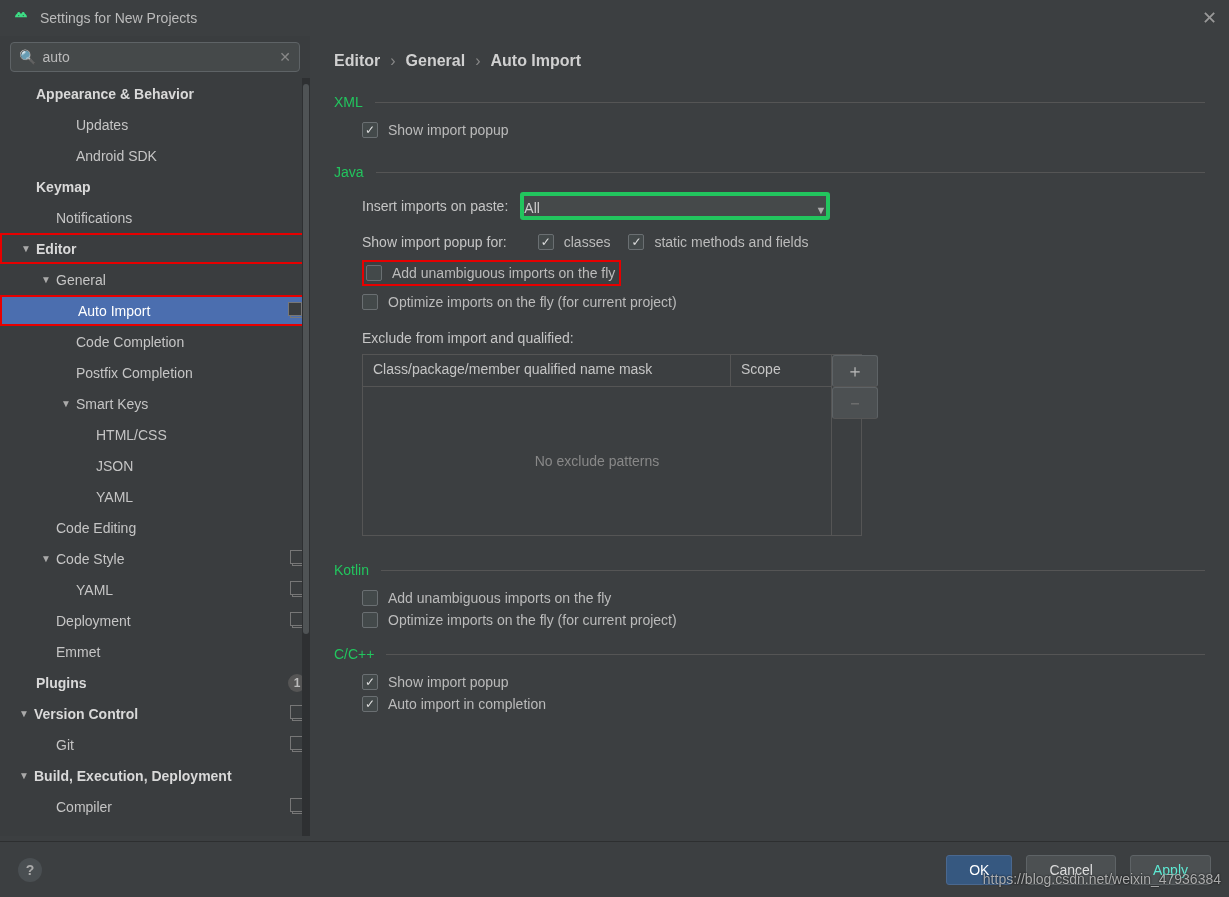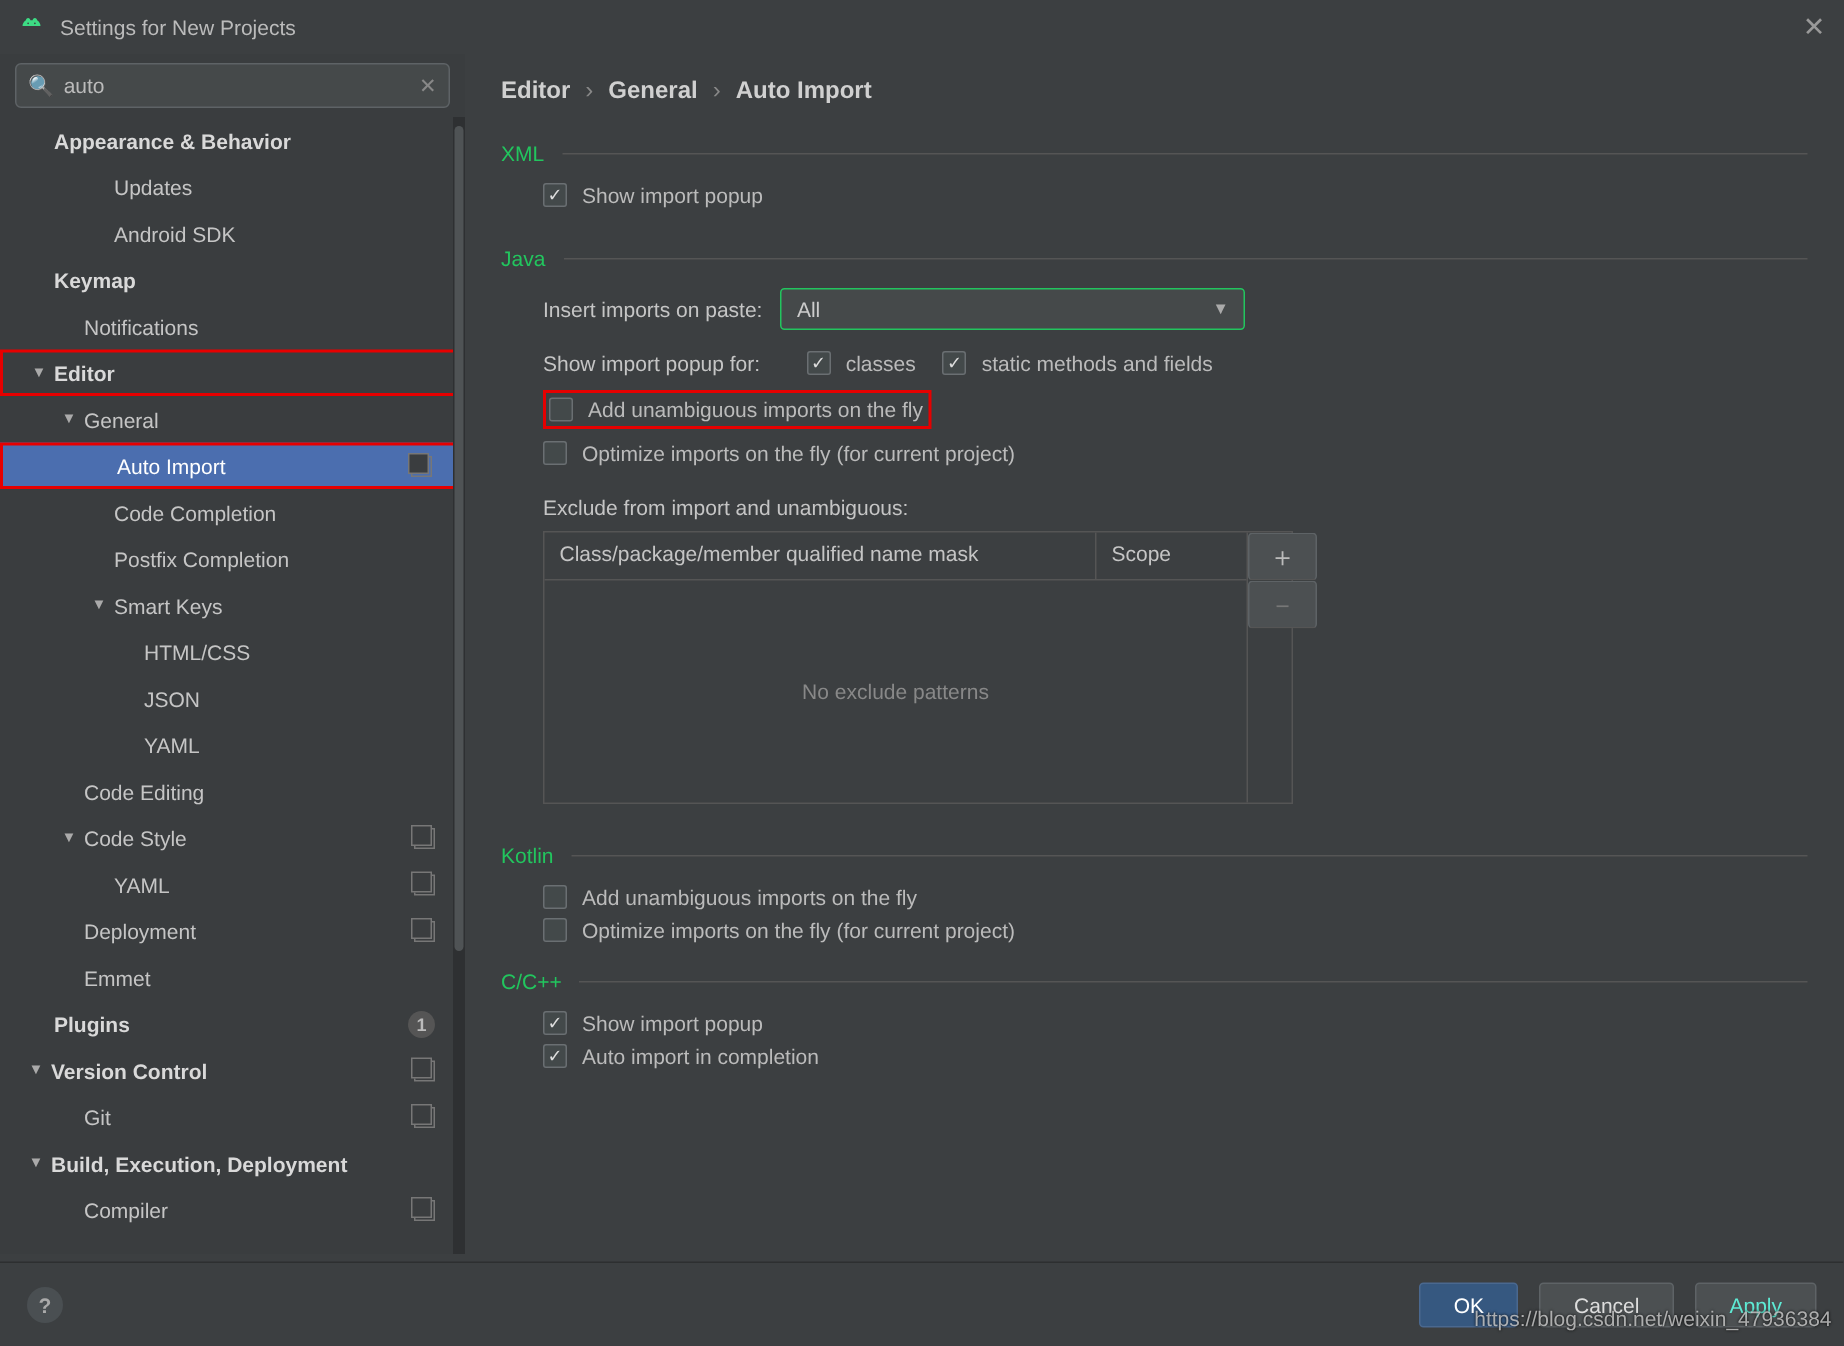--- a/index.html
+++ b/index.html
@@ -59,21 +59,21 @@
   }
   .search .mag { margin-right:6px; color:#999; }
   .search .clr { color:#888; cursor:pointer; }
   .tree { flex:1; overflow:hidden; position:relative; }
   .tree-scroll { position:absolute; right:0; top:0; bottom:0; width:8px; background:#2e3032; }
   .tree-scroll .thumb { position:absolute; left:1px; right:1px; top:6px; height:550px; background:#4f5355; border-radius:3px; }
   .tree-item {
     height: 31px;
     display: flex;
     align-items: center;
-    padding-right: 20px;
+    padding-right: 4px;
     cursor: pointer;
     color: #c5c5c5;
   }
   .tree-item.bold { font-weight: 700; color:#d9d9d9; }
   .tree-item.selected { background: #4b6eaf; color: #fff; }
   .tree-item .arrow {
     width: 12px;
     text-align:center;
     color:#aaa;
     font-size: 10px;
@@ -112,22 +112,22 @@
   .section-head .line { flex:1; height:1px; background:#555; }
   .row { display:flex; align-items:center; margin: 6px 0 6px 28px; }
   .chk {
     width:16px;height:16px;border:1px solid #6a6f72;border-radius:2px;
     margin-right:10px; display:inline-flex;align-items:center;justify-content:center;
     background:#43494a;
   }
   .chk.checked { background:#43494a; border-color:#6a6f72;}
   .chk.checked::after { content:"✓"; color:#ddd; font-size:12px; line-height:1; }
   .select {
-    width:310px; height:28px; background:#45494a; border:1px solid #22c55e;
-    border-radius:3px; display:flex; align-items:center; padding:0 10px; color:#ccc;
+    width:310px; height:28px; background:#45494a; border:4px solid #22c55e;
+    border-radius:3px; display:flex; align-items:flex-end; padding:0 0; color:#ccc;
   }
   .select .caret { margin-left:auto; color:#aaa; font-size:11px; }
   .field-label { color:#c5c5c5; margin-right:12px; }
   .inline-group { display:flex; align-items:center; gap:18px; margin-left:28px; margin-top:8px;}
   .inline-item {display:flex;align-items:center;}
   .hl-red { border:2px solid #e60000; padding:3px 4px 3px 2px; display:inline-flex; align-items:center;}
   .exclude-label { margin:20px 0 8px 28px; color:#c5c5c5;}
   .exclude-table {
     margin-left:28px; width:500px; border:1px solid #555;
     display:flex;
@@ -358,21 +358,21 @@
       <span class="hl-red">
         <span class="chk"></span>
         <span>Add unambiguous imports on the fly</span>
       </span>
     </div>
     <div class="row" style="margin-top:8px">
       <span class="chk"></span>
       <span>Optimize imports on the fly (for current project)</span>
     </div>
 
-    <div class="exclude-label">Exclude from import and unambiguous:</div>
+    <div class="exclude-label">Exclude from import and qualified:</div>
     <div class="exclude-table">
       <div class="exclude-main">
         <div class="exclude-header">
           <div class="eh-cell name">Class/package/member qualified name mask</div>
           <div class="eh-cell scope">Scope</div>
         </div>
         <div class="exclude-body">No exclude patterns</div>
       </div>
       <div class="exclude-side">
         <div class="btn">＋</div>

